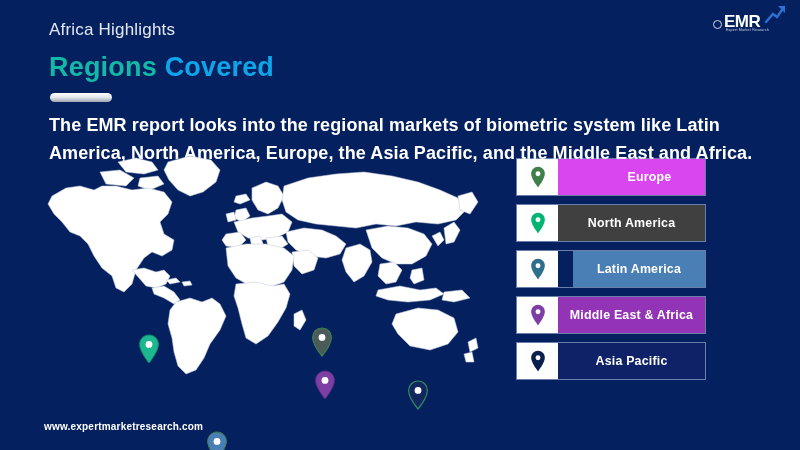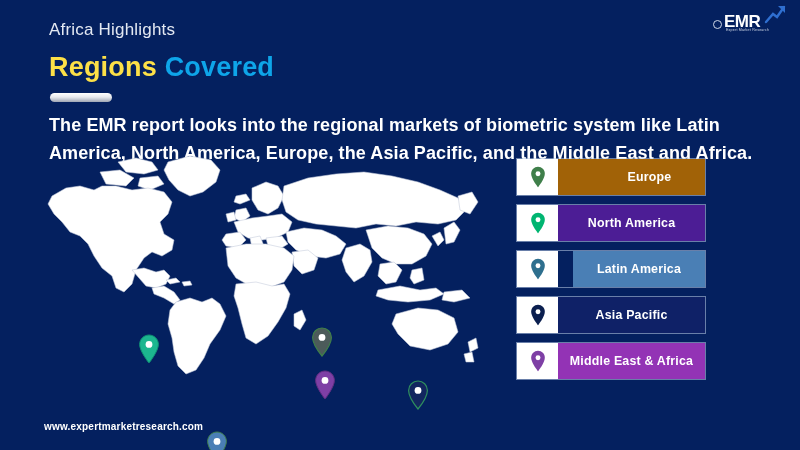--- a/index.html
+++ b/index.html
@@ -15,21 +15,21 @@
   #eyebrow {
     position:absolute; left:49px; top:20px;
     font-size:17px; color:#e3e8f2; font-weight:400;
     letter-spacing:.2px;
   }
   #title {
     position:absolute; left:49px; top:52px;
     font-size:27px; font-weight:bold; letter-spacing:.2px;
     white-space:nowrap;
   }
-  #title .w { color:#fde047; }
+  #title .w { color:#14b8a6; }
   #title .a { color:#0ea5e9; }
 
   #divider {
     position:absolute; left:50px; top:93px;
     width:62px; height:9px; border-radius:5px;
     background:linear-gradient(180deg,#ffffff 0%,#e8eaee 45%,#9fa6b4 100%);
   }
 
   #intro {
     position:absolute; left:49px; top:112px; width:706px;
@@ -221,58 +221,58 @@
 
 <div id="legend">
 
   <div class="lrow">
     <div class="pbox">
       <svg viewBox="0 0 22 30">
           <path d="M11 1C5.8 1 1.6 5.2 1.6 10.4c0 6.9 9.4 18.6 9.4 18.6s9.4-11.7 9.4-18.6C20.4 5.2 16.2 1 11 1z" fill="#3f7f4a"></path>
           <circle cx="11" cy="10.4" r="3.4" fill="#ffffff"></circle>
         </svg>
     </div>
-    <div class="lab" style="background:#a16207;padding-left:36px;">Europe</div>
+    <div class="lab" style="background:#d946ef;padding-left:36px;">Europe</div>
   </div>
 
   <div class="lrow">
     <div class="pbox">
       <svg viewBox="0 0 22 30">
           <path d="M11 1C5.8 1 1.6 5.2 1.6 10.4c0 6.9 9.4 18.6 9.4 18.6s9.4-11.7 9.4-18.6C20.4 5.2 16.2 1 11 1z" fill="#00b571"></path>
           <circle cx="11" cy="10.4" r="3.4" fill="#ffffff"></circle>
         </svg>
     </div>
-    <div class="lab" style="background:#4c1d95;">North America</div>
+    <div class="lab" style="background:#404040;">North America</div>
   </div>
 
   <div class="lrow">
     <div class="pbox">
       <svg viewBox="0 0 22 30">
           <path d="M11 1C5.8 1 1.6 5.2 1.6 10.4c0 6.9 9.4 18.6 9.4 18.6s9.4-11.7 9.4-18.6C20.4 5.2 16.2 1 11 1z" fill="#2e6f8e"></path>
           <circle cx="11" cy="10.4" r="3.4" fill="#ffffff"></circle>
         </svg>
     </div>
     <div class="lab" style="background:#4a7fb5;margin-left:15px;">Latin America</div>
   </div>
 
   <div class="lrow">
     <div class="pbox">
       <svg viewBox="0 0 22 30">
+          <path d="M11 1C5.8 1 1.6 5.2 1.6 10.4c0 6.9 9.4 18.6 9.4 18.6s9.4-11.7 9.4-18.6C20.4 5.2 16.2 1 11 1z" fill="#7e3fa5"></path>
+          <circle cx="11" cy="10.4" r="3.4" fill="#ffffff"></circle>
+        </svg>
+    </div>
+    <div class="lab" style="background:#9333b5;">Middle East &amp; Africa</div>
+  </div>
+
+  <div class="lrow">
+    <div class="pbox">
+      <svg viewBox="0 0 22 30">
           <path d="M11 1C5.8 1 1.6 5.2 1.6 10.4c0 6.9 9.4 18.6 9.4 18.6s9.4-11.7 9.4-18.6C20.4 5.2 16.2 1 11 1z" fill="#0b1f4f"></path>
           <circle cx="11" cy="10.4" r="3.4" fill="#ffffff"></circle>
         </svg>
     </div>
     <div class="lab" style="background:#0f2167;">Asia Pacific</div>
   </div>
 
-  <div class="lrow">
-    <div class="pbox">
-      <svg viewBox="0 0 22 30">
-          <path d="M11 1C5.8 1 1.6 5.2 1.6 10.4c0 6.9 9.4 18.6 9.4 18.6s9.4-11.7 9.4-18.6C20.4 5.2 16.2 1 11 1z" fill="#7e3fa5"></path>
-          <circle cx="11" cy="10.4" r="3.4" fill="#ffffff"></circle>
-        </svg>
-    </div>
-    <div class="lab" style="background:#9333b5;">Middle East &amp; Africa</div>
-  </div>
-
 </div>
 
 <div id="footer">www.expertmarketresearch.com</div>
 
 </body></html>

